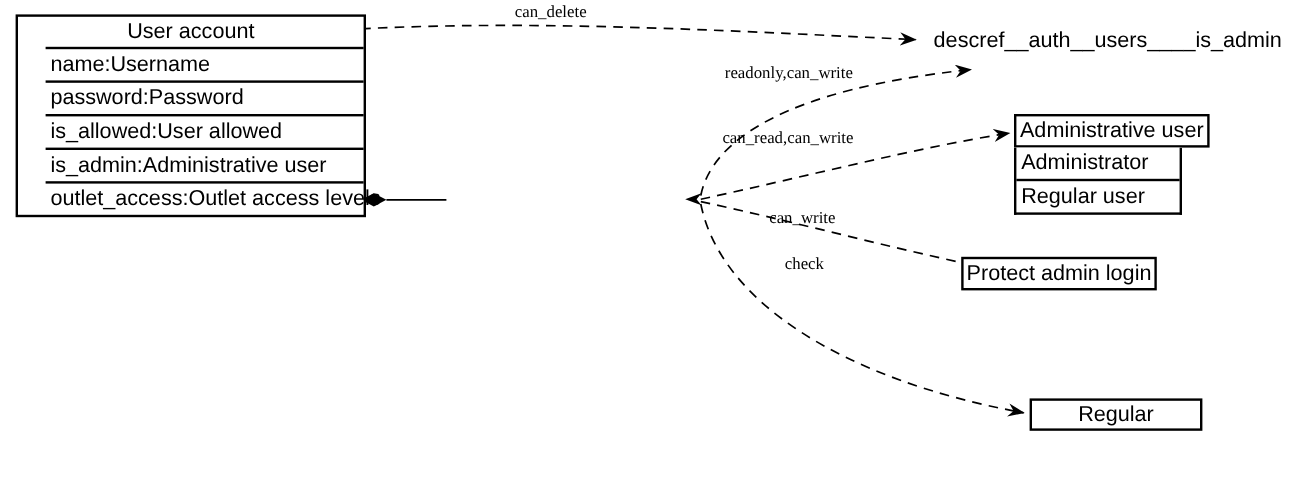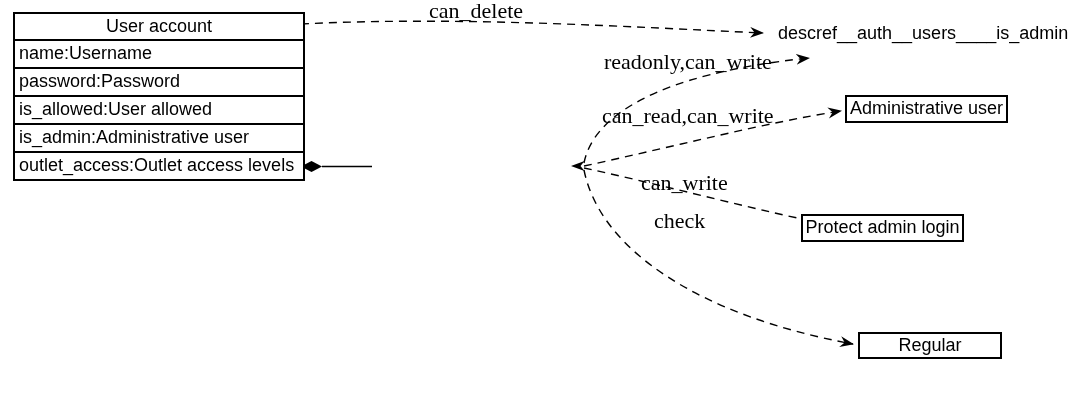--- a/index.html
+++ b/index.html
@@ -32,20 +32,21 @@
   }
   .box{
     background:var(--box_fill,#ffffff);
     border:2px solid var(--line,#000000);
   }
   .box .title{display:flex;align-items:center;justify-content:center;}
   .box .row{
     display:flex;align-items:center;
     padding:0 4px;
     border-top:2px solid var(--line,#000000);
+    margin-left:23px;
   }
   .ua .title{height:25px;}
   .ua .row{height:26px;}
   .oal .title{height:25px;}
   .oal .row{height:26px;}
   .outlets-box .title{height:23px;}
   .outlets-box .row{height:23px;}
 
   
   .stepped .title{
@@ -68,21 +69,21 @@
   .text-node{
     position:absolute;z-index:1;
     font-family:Liberation Sans, sans-serif;
     font-size:18px;line-height:22px;
     color:var(--text,#000000);
     white-space:nowrap;
   }
   .edge-label{
     position:absolute;z-index:1;
     font-family:"Liberation Serif",serif;
-    font-size:22px;line-height:18px;
+    font-size:14px;line-height:18px;
     color:var(--text,#000000);
     white-space:nowrap;
   }
 </style>
 </head>
 <body>
 
 <div class="canvas">
 
   <svg class="wires" width="1089" height="400" viewBox="0 0 1089 400">
@@ -110,20 +111,24 @@
     <div class="row">is_allowed:User allowed</div>
     <div class="row">is_admin:Administrative user</div>
     <div class="row">outlet_access:Outlet access levels</div>
   </div>
 
 
   <div class="text-node" style="left:778px;top:22px;">descref__auth__users____is_admin</div>
 
   <div class="node stepped" style="left:845px;top:95px;">
     <div class="title">Administrative user</div>
+    <div class="rows">
+      <div class="row">Administrator</div>
+      <div class="row">Regular user</div>
+    </div>
   </div>
 
   <div class="node stepped" style="left:801px;top:214px;">
     <div class="title">Protect admin login</div>
   </div>
 
   <div class="node box outlets-box" style="left:858px;top:332px;width:140px;">
     <div class="title">Regular</div>
   </div>
 

